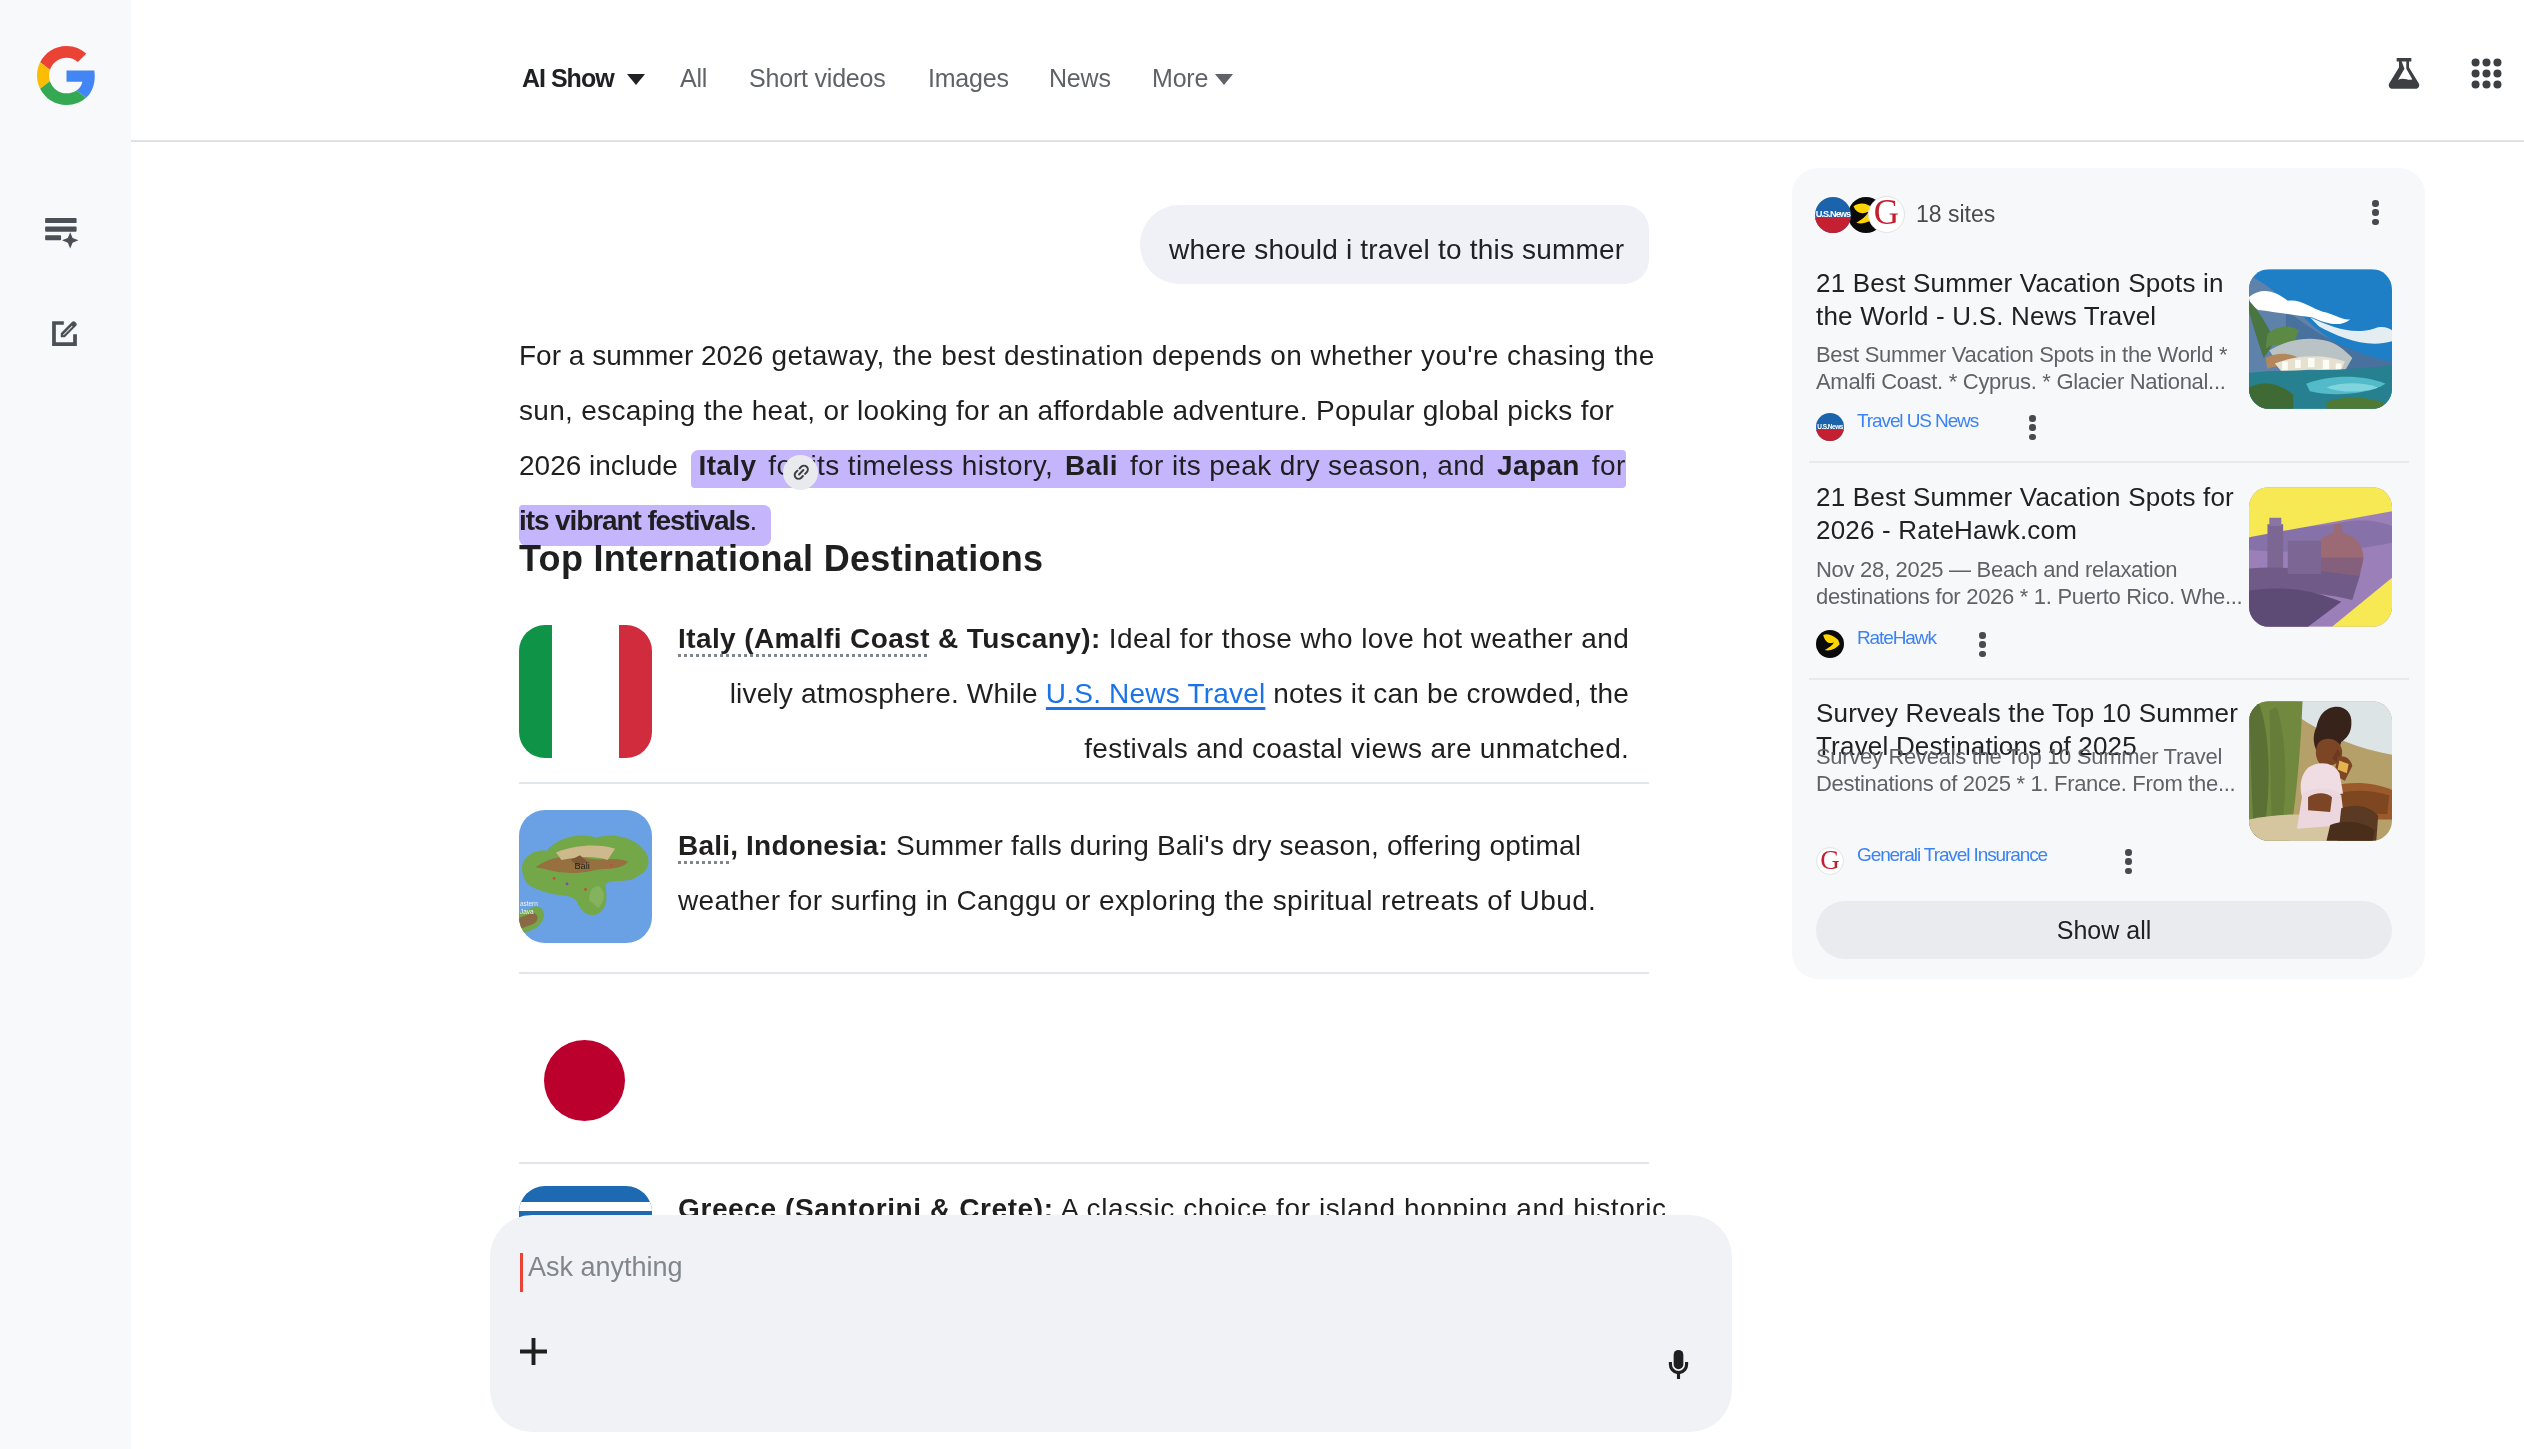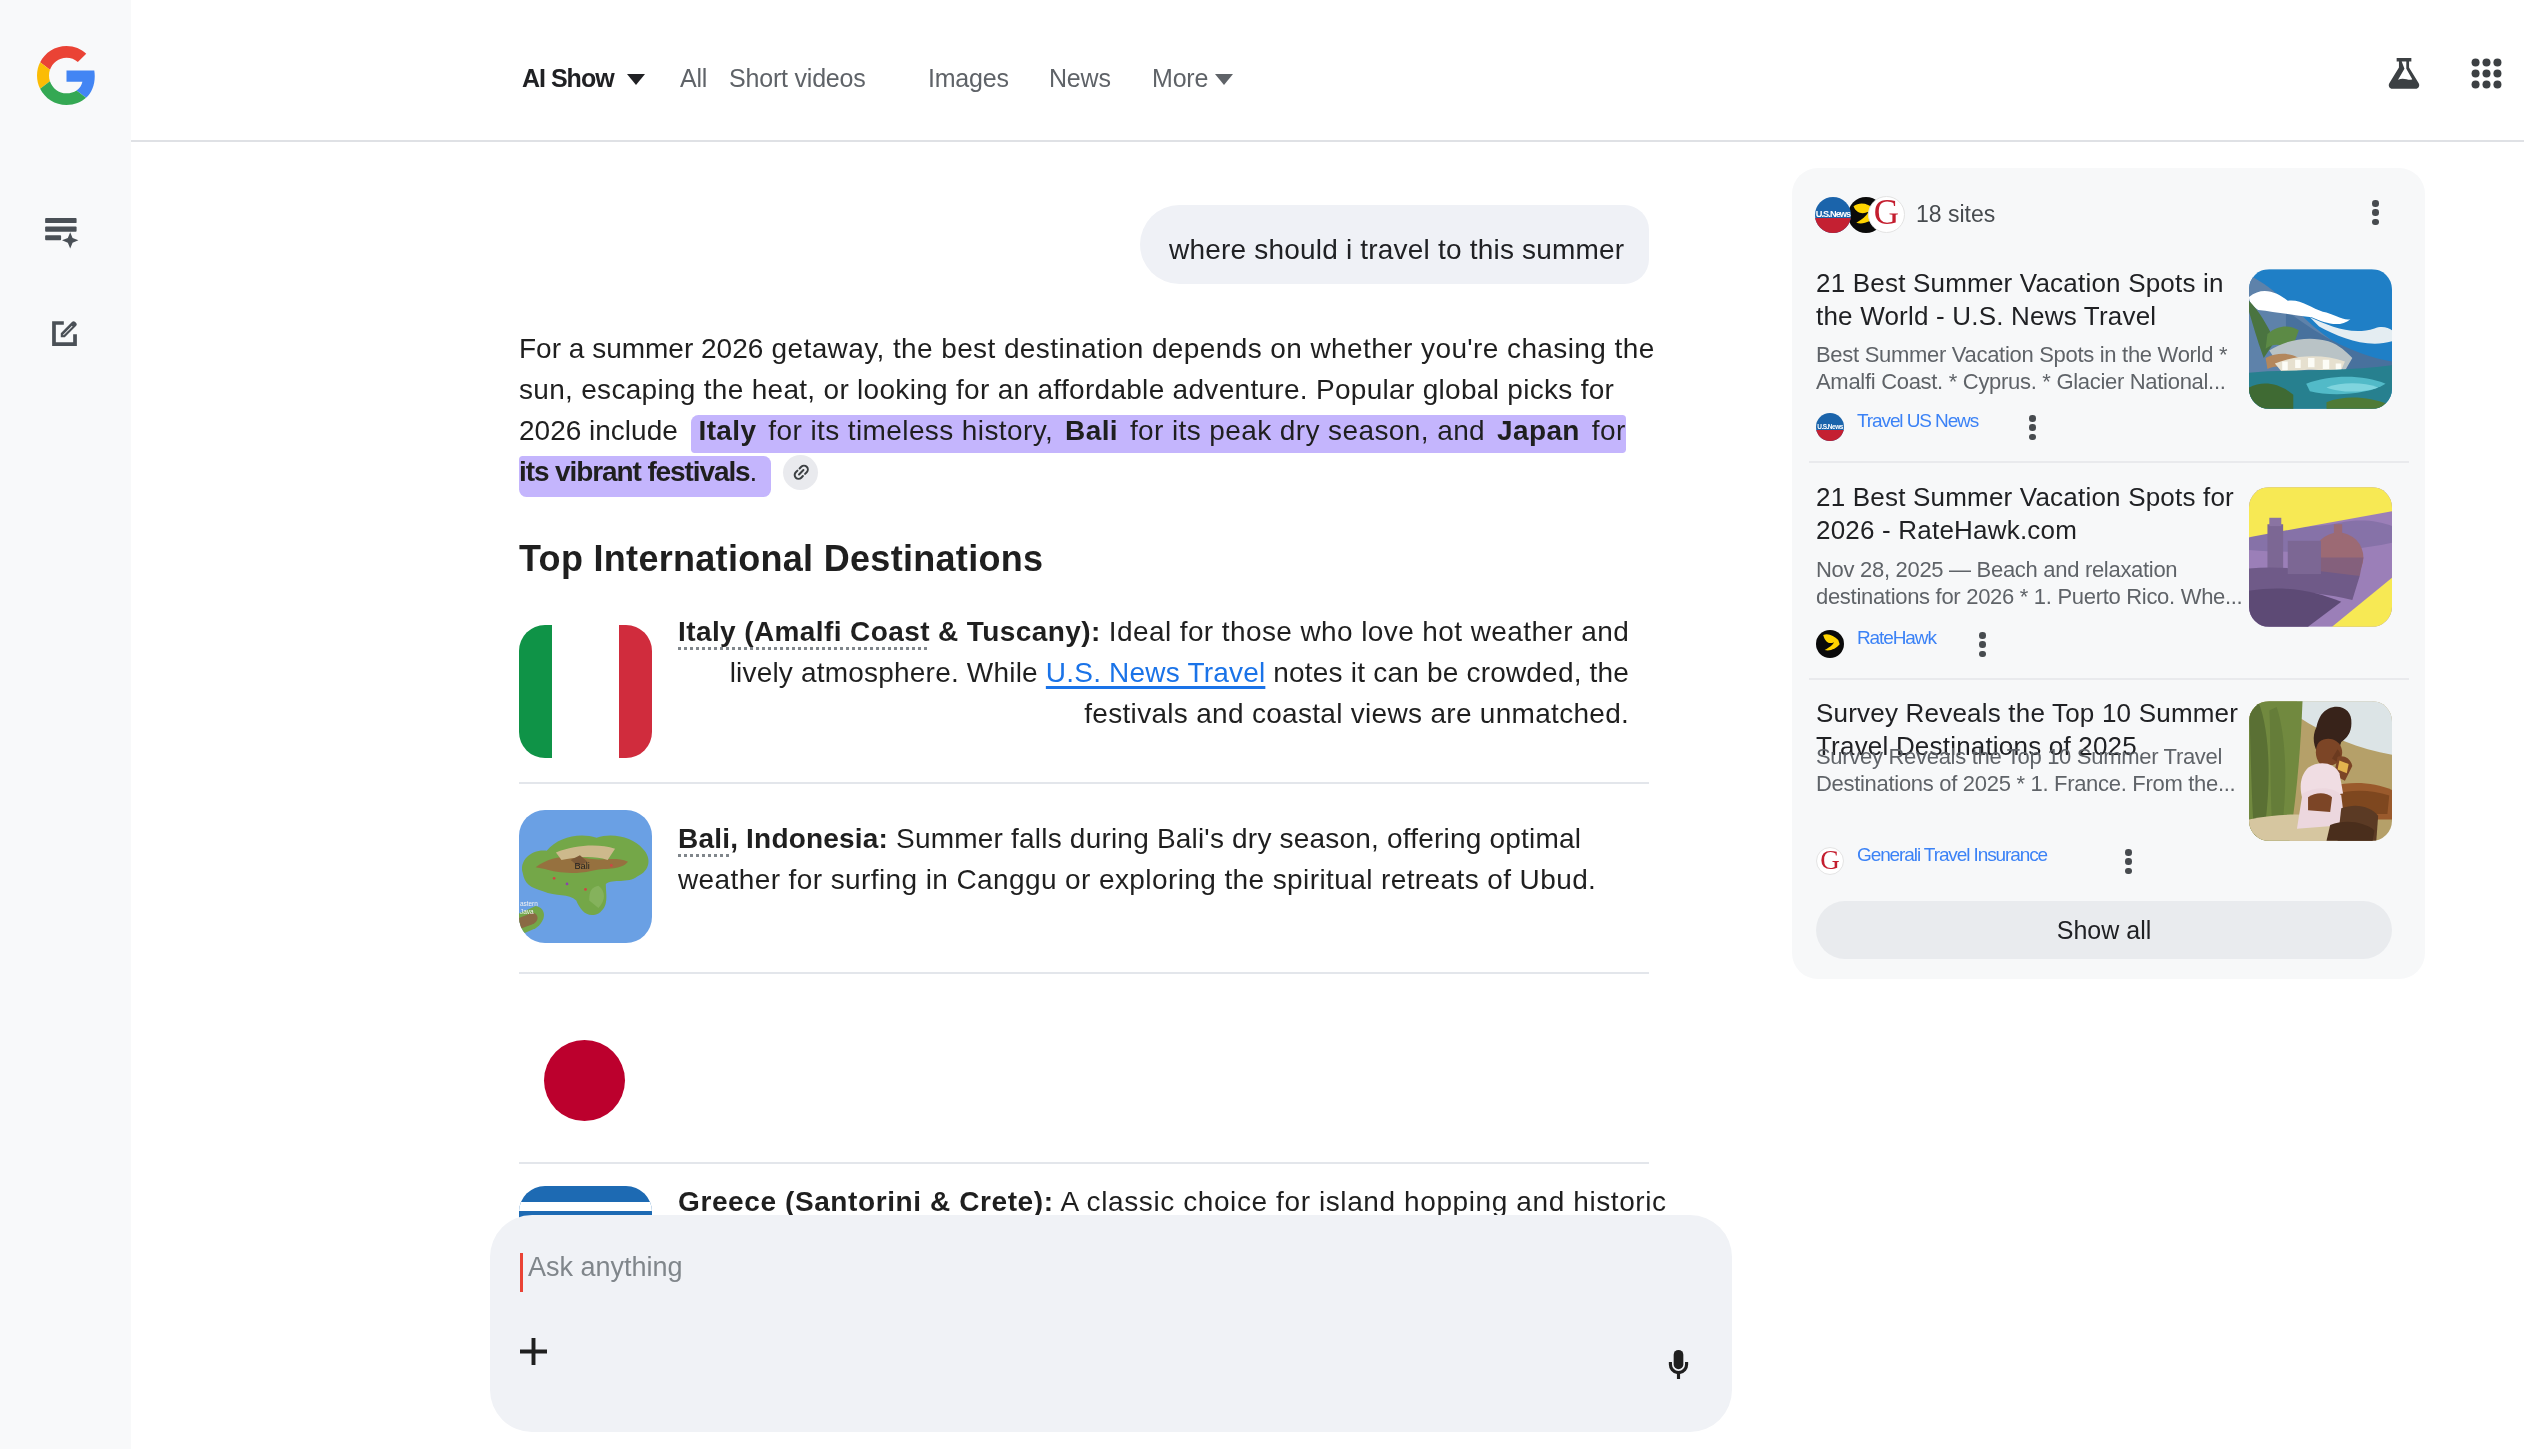--- a/index.html
+++ b/index.html
@@ -12,21 +12,21 @@
   .nav { top:63px; height:31px; line-height:31px; font-size:25px; letter-spacing:-0.2px; color:#5f6368; white-space:nowrap; }
   .nav.b { color:#202124; font-weight:bold; letter-spacing:-1px; }
   .tri { position:absolute; width:0; height:0; border-left:9.2px solid transparent; border-right:9.2px solid transparent; border-top:11px solid #202124; top:74px; }
   .tri.g { border-top-color:#5f6368; }
 
   
   #bubble { left:1140px; top:205px; width:509px; height:79px; background:#eff1f6; border-radius:40px 25px 25px 40px; }
   #bubble span { position:absolute; left:29px; top:26px; font-size:28px; line-height:37px; letter-spacing:0.2px; color:#202124; white-space:nowrap; }
 
   
-  .body-t { font-size:28px; line-height:41px; color:#1f1f1f; white-space:nowrap; letter-spacing:0px; }
+  .body-t { font-size:28px; line-height:55px; color:#1f1f1f; white-space:nowrap; letter-spacing:0px; }
   #para { left:519px; top:328px; }
   .hl { background:#c4b5fd; padding:0 0 7.4px 0; letter-spacing:0.4px; }
   .hl b { margin:0 3.7px; }
   .hl.last b { letter-spacing:-1.1px; margin:0; }
   .hl.first { border-radius:7.4px 3.7px 3.7px 3.7px; padding-left:3.7px; margin-left:5.5px; }
   .hl.last { border-radius:3.7px 7.4px 7.4px 7.4px; padding-right:13px; padding-bottom:10.2px; padding-top:0;}
   b { font-weight:bold; }
 
   #chip { left:783px; top:455px; width:35px; height:35px; border-radius:50%; background:#e9eaee; }
 
@@ -82,21 +82,21 @@
 
   <svg class="abs" style="left:48px; top:317px;" width="33" height="33" viewBox="0 0 24 24">
     <path fill="#4a5056" d="M3 3 h8.5 v2.7 H5.7 v12.6 h12.6 V12.5 H21 v8.5 H3 Z"></path>
     <path fill="#4a5056" d="M9.3 14.7 v-2.9 l8.3-8.3 c.55-.55 1.45-.55 2 0 l.9 .9 c.55 .55 .55 1.45 0 2 l-8.3 8.3 Z"></path>
     <path fill="#f8f9fa" d="M11.1 12.7 l6.3-6.3 .45 .45 -6.3 6.3 -.5 .05 z"></path>
   </svg>
 
   <div class="abs nav b" style="left:522px;">AI Show</div>
     <div class="abs tri" style="left:627px;"></div>
   <div class="abs nav" style="left:680px;">All</div>
-  <div class="abs nav" style="left:729px;">Short videos</div>
+  <div class="abs nav" style="left:749px;">Short videos</div>
   <div class="abs nav" style="left:928px;">Images</div>
   <div class="abs nav" style="left:1049px;">News</div>
   <div class="abs nav" style="left:1152px;">More</div>
     <div class="abs tri g" style="left:1215px;"></div>
 
   <svg class="abs" style="left:2387px; top:57px;" width="34" height="34" viewBox="0 0 37 37">
     <path fill="#3c4043" d="M10.5 1 h16 v4 h-2.5 v6.5 L34.5 28.5 c1.6 2.7 -0.3 6 -3.4 6 H5.9 c-3.1 0 -5 -3.3 -3.4 -6 L13 11.5 V5 h-2.5 Z"></path>
     <path fill="#fff" d="M16 5 h5 v7.9 l6.5 11.3 c-3.8 2.3 -8.6 -2.6 -15.5 0.6 l7 -12 Z"></path>
   </svg>
 

